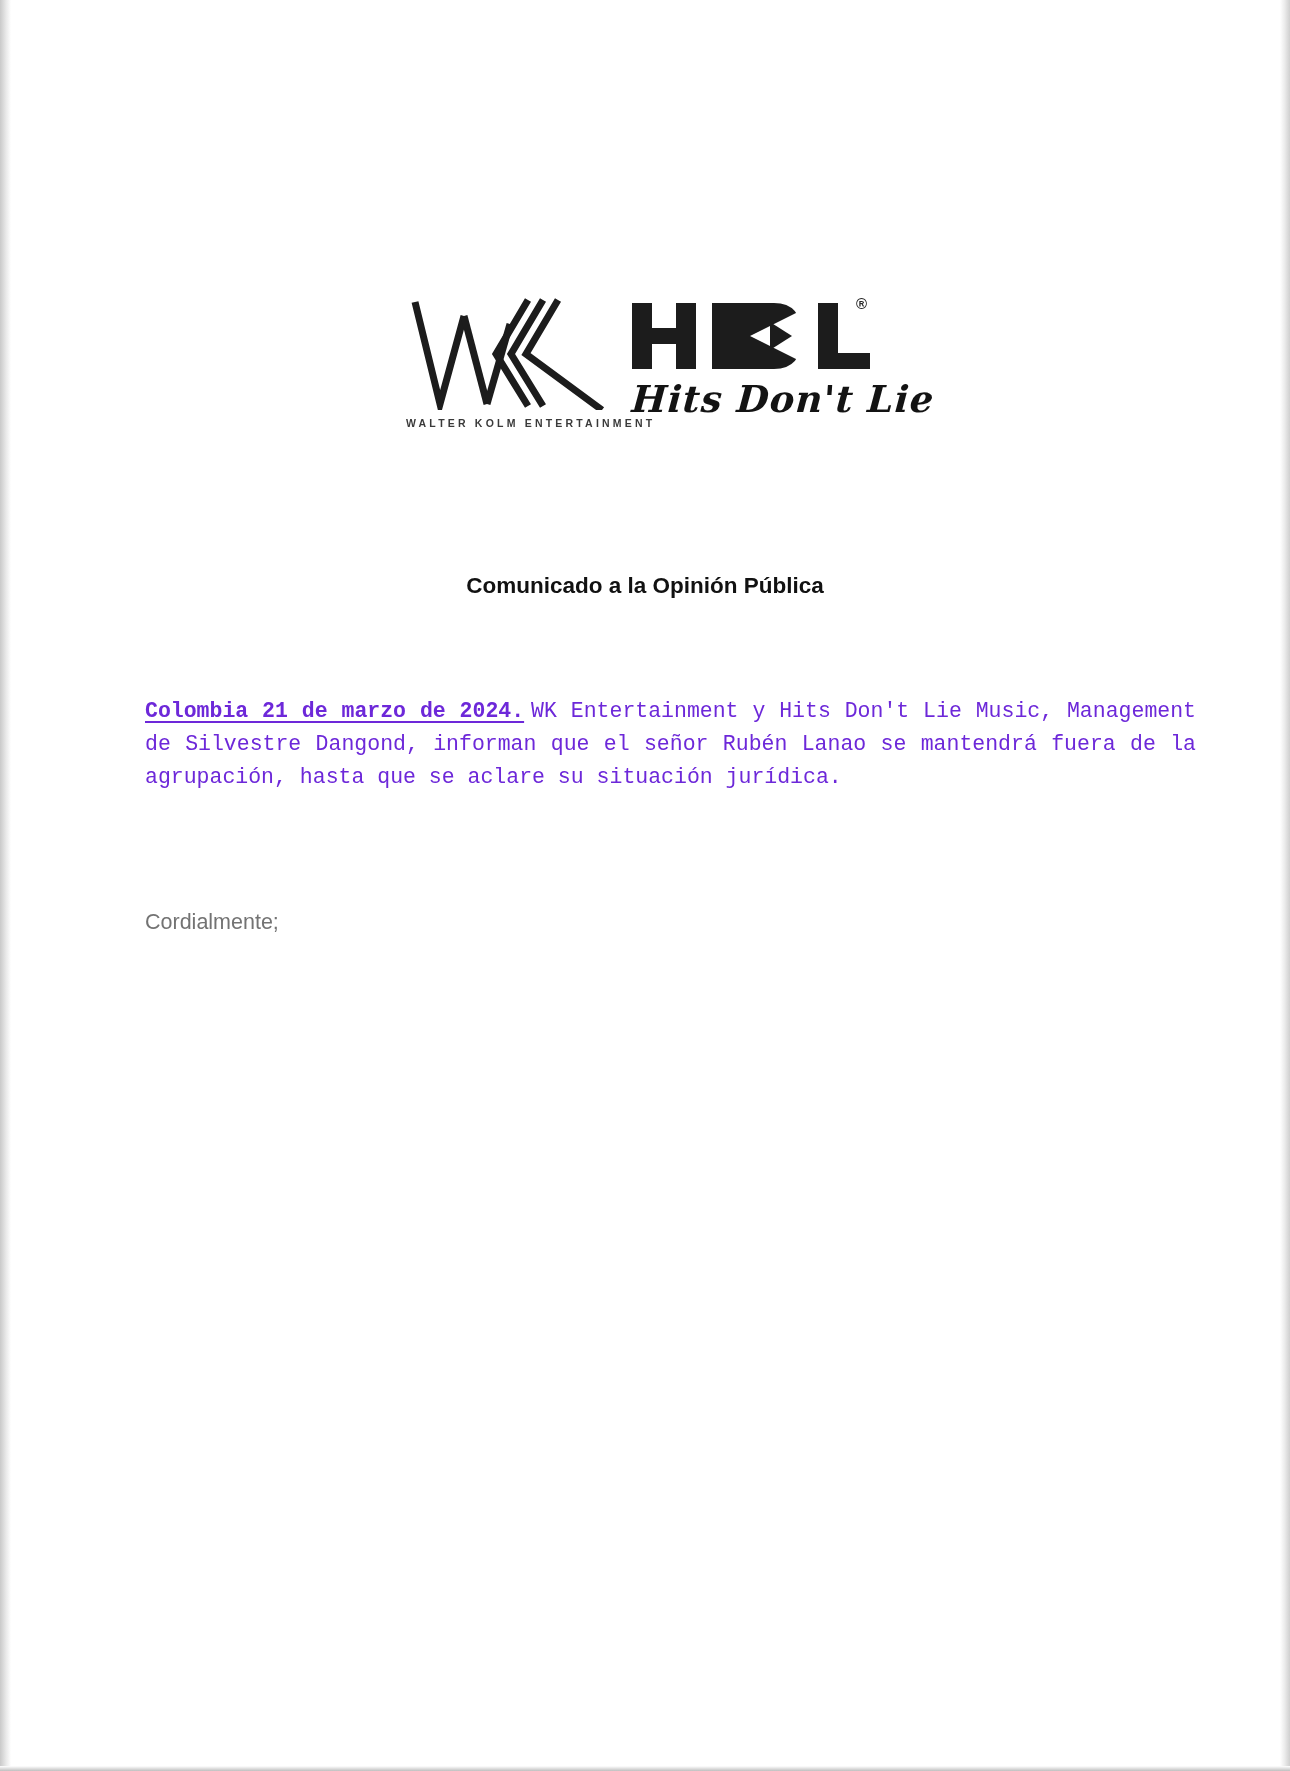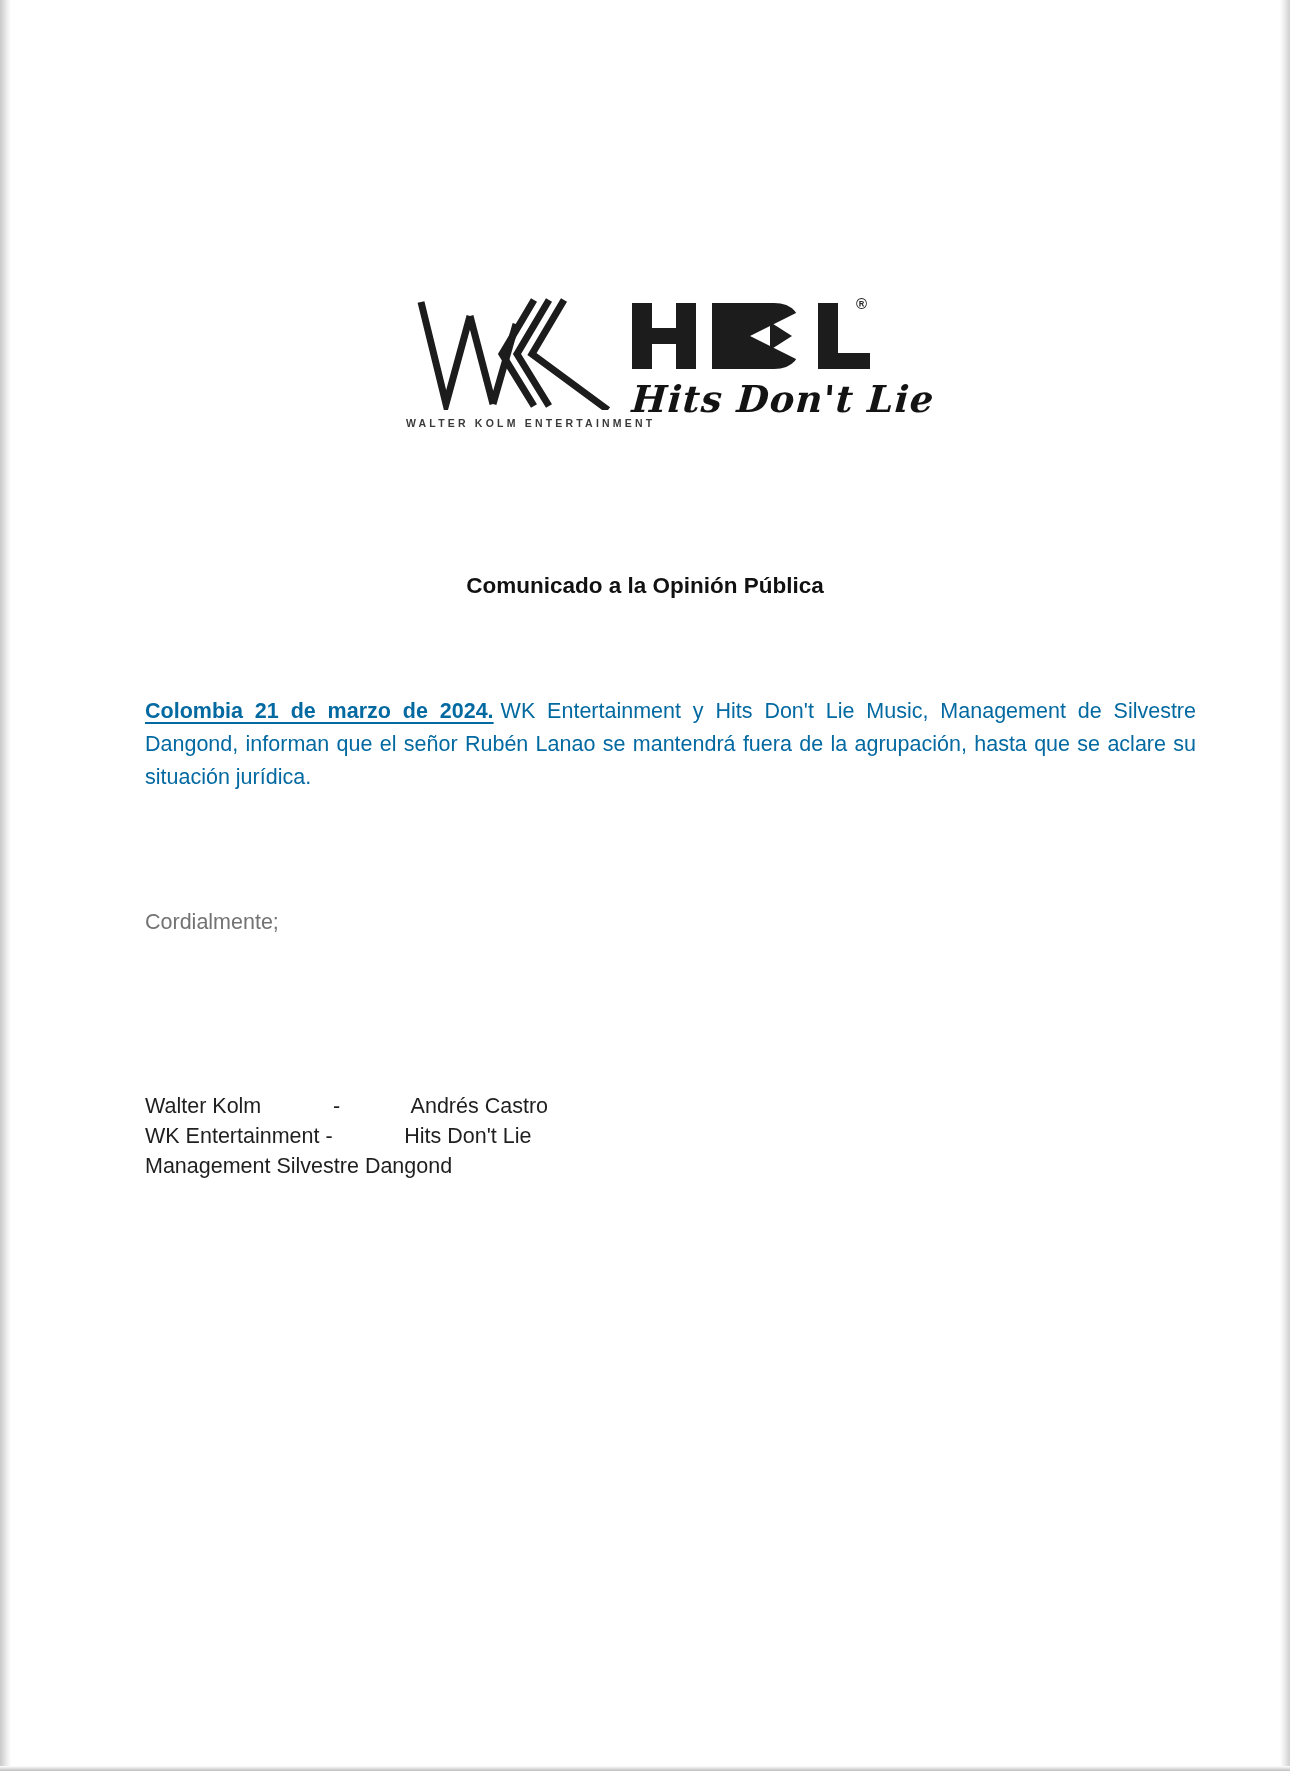--- a/index.html
+++ b/index.html
@@ -28,21 +28,21 @@
   .page { position: relative; width: 100%; height: 100%; }
 
   
   .logos {
     padding-top: 298px;
     display: flex;
     justify-content: center;
     align-items: flex-start;
     gap: 14px;
   }
-  .wk-logo { width: 212px; text-align: center; }
+  .wk-logo { width: 212px; }
   .wk-caption {
     margin-top: 3px;
     font-size: 10.5px;
     font-weight: 600;
     letter-spacing: 3.2px;
     color: #3a3a3a;
     white-space: nowrap;
   }
   .hdl-logo { width: 252px; position: relative; margin-top: 5px; text-align: left; }
   .hdl-reg {
@@ -71,21 +71,22 @@
     text-align: center;
     font-size: 22.5px;
     font-weight: 700;
     color: #111;
   }
   .body-par {
     margin: 96px 94px 0 145px;
     text-align: justify;
     font-size: 21.5px;
     line-height: 33px;
-    color: #0369a1;
+    color: #6d28d9;
+    font-family: Liberation Mono, monospace;
   }
   .date-lead {
     font-weight: 700;
     text-decoration: underline;
     text-decoration-thickness: 2px;
     text-underline-offset: 4px;
     margin-right: 7px;
   }
   .closing {
     margin: 116px 142px 0 145px;
@@ -148,19 +149,14 @@
     </div>
 
   </div>
 
   <div class="doc-title">Comunicado a la Opinión Pública</div>
 
   <p class="body-par"><strong class="date-lead">Colombia 21 de marzo de 2024.</strong><span>WK Entertainment y Hits Don't Lie Music, Management de Silvestre Dangond, informan que el señor Rubén Lanao se mantendrá fuera de la agrupación, hasta que se aclare su situación jurídica.</span></p>
 
   <div class="closing">Cordialmente;</div>
 
-  <div class="signature">
-    <div class="sig-line">Walter Kolm            -            Andrés Castro</div>
-    <div class="sig-line">WK Entertainment -            Hits Don't Lie</div>
-    <div class="sig-line">Management Silvestre Dangond</div>
-  </div>
 
 </div>
 
 </body></html>

